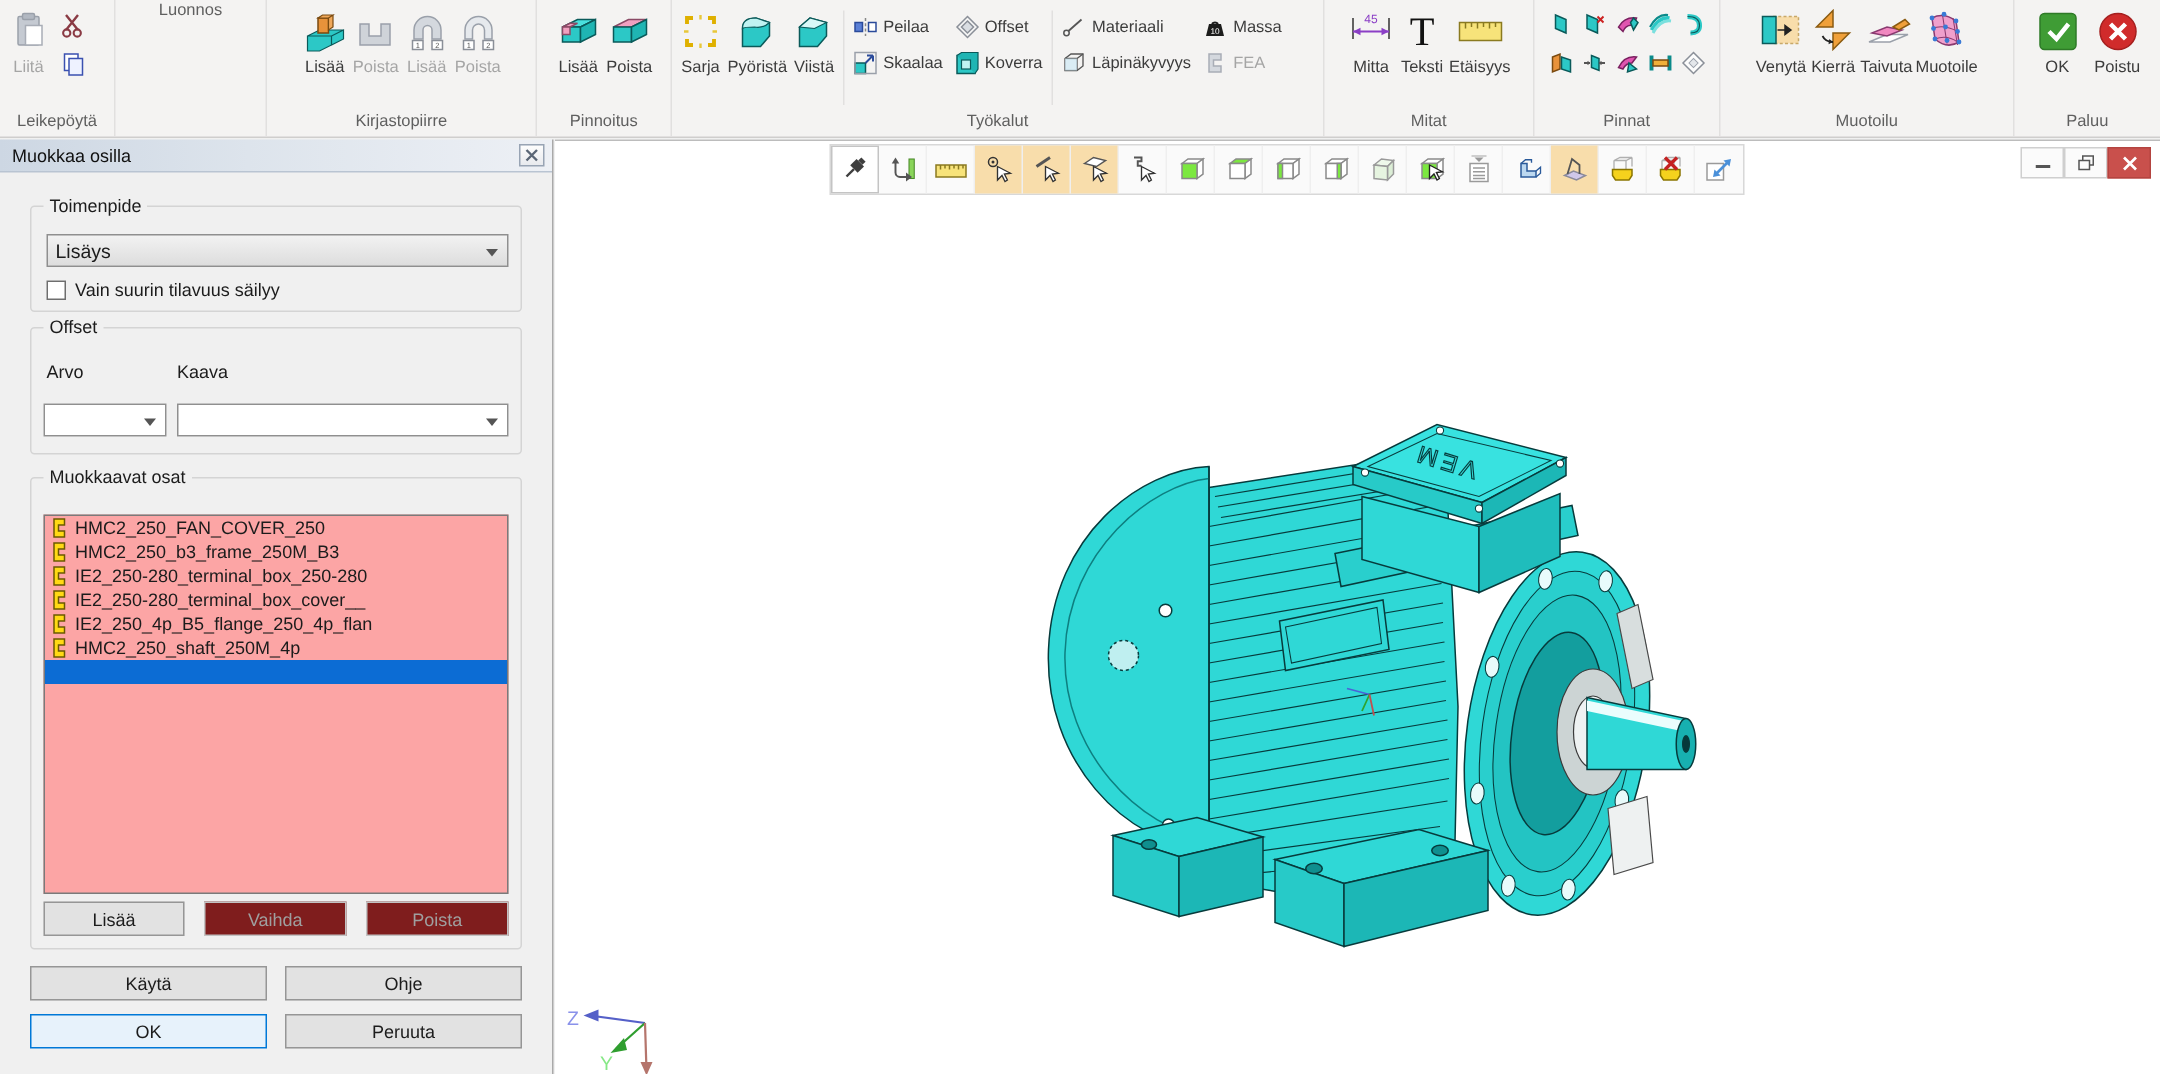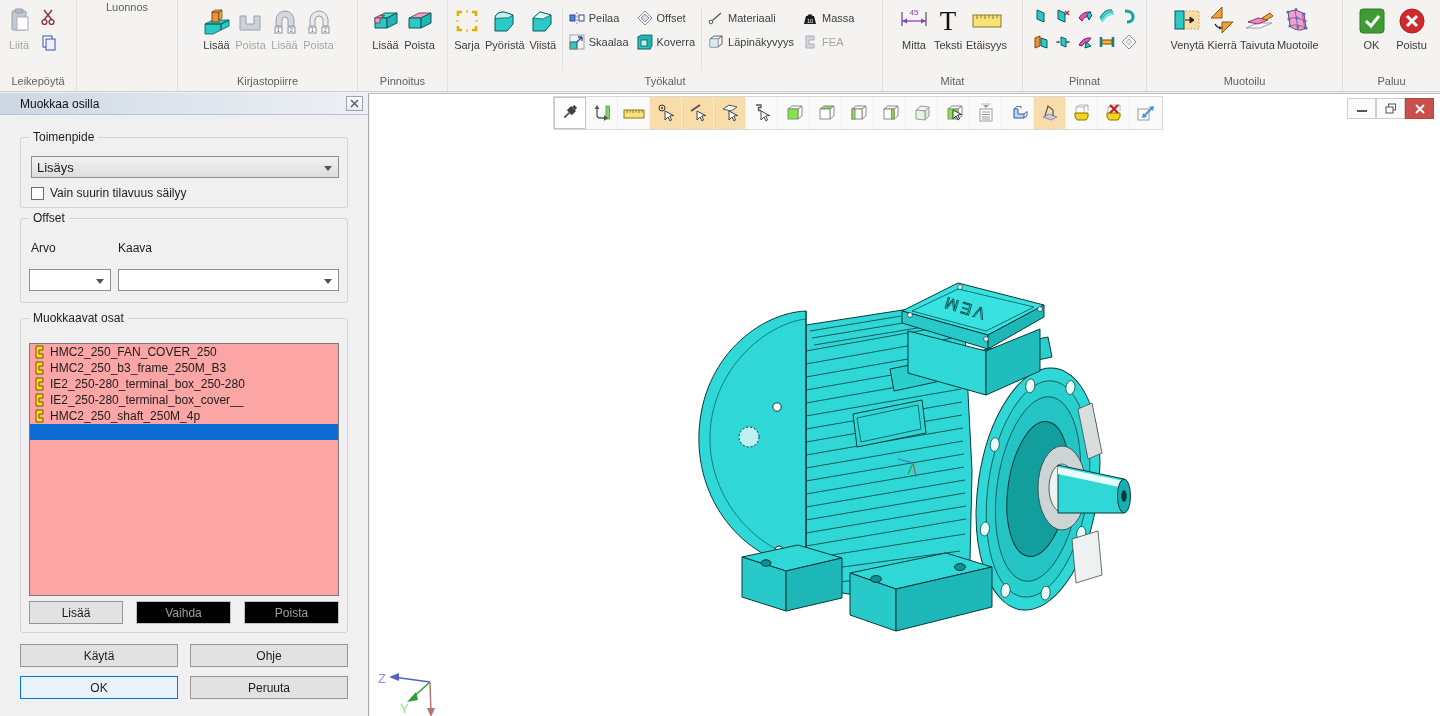--- a/index.html
+++ b/index.html
@@ -18,35 +18,35 @@
   .sbtn { display:flex; align-items:center; gap:4px; padding:1px 4px; height:22px; border-radius:2px; }
   .slb { font-size:11px; color:#3c3c3c; white-space:nowrap; }
   .slb.dis { color:#a5a5a5; }
   .rsep { width:1px; background:#e1e0df; margin:4px 2px; align-self:stretch; }
   .twocol { display:grid; grid-template-rows:24px 24px; grid-auto-flow:column; align-content:start; margin-top:4px; }
   .dropdown-caret { width:0; height:0; border-left:3px solid transparent; border-right:3px solid transparent; border-top:4px solid #555; display:inline-block; margin-left:2px; }
   .pinnat-grid { display:grid; grid-template-columns:repeat(5,22px); grid-template-rows:26px 26px; justify-content:center; align-items:center; justify-items:center; width:100%; margin-top:3px; }
 
   
   .dialog { position:absolute; left:0; top:93px; width:369px; height:623px; background:#f0f0f0; border-right:1px solid #a9a9a9; }
-  .dlg-title { height:22px; background:linear-gradient(90deg,#cdd7e3 0%,#dde4ec 45%,#edf0f5 100%); border-bottom:1px solid #b9c4d2; display:flex; align-items:center; justify-content:space-between; padding:0 5px 0 20px; font-size:12px; color:#111; }
+  .dlg-title { height:22px; background:linear-gradient(90deg,#cdd7e3 0%,#dde4ec 45%,#edf0f5 100%); border-bottom:1px solid #b9c4d2; display:flex; align-items:center; justify-content:space-between; padding:0 5px 0 8px; font-size:12px; color:#111; }
   .dlg-close { width:17px; height:15px; background:linear-gradient(#fdfdfd,#e8eaee); border:1px solid #98a4b4; display:flex; align-items:center; justify-content:center; }
   .groupbox { position:absolute; border:1px solid #d4d4d4; border-radius:3px; }
   .legend { position:absolute; top:-8px; left:8px; background:#f0f0f0; padding:0 4px; font-size:12px; color:#1c1c1c; }
   .combo { position:absolute; height:22px; border:1px solid #8f8f8f; background:#fff; display:flex; align-items:center; padding-left:5px; font-size:13px; }
   .combo.filled { background:linear-gradient(#f2f2f2,#dddddd); }
   .combo .chev { position:absolute; right:6px; top:9px; width:0; height:0; border-left:4px solid transparent; border-right:4px solid transparent; border-top:5px solid #555; }
   .checkrow { position:absolute; display:flex; align-items:center; gap:6px; font-size:12px; }
   .checkbox { width:13px; height:13px; background:#fff; border:1px solid #6e6e6e; }
   .flabel { position:absolute; font-size:12px; color:#1c1c1c; }
   .partlist { position:absolute; left:8px; top:24px; width:310px; height:253px; background:#fca5a5; border:1px solid #7a7a7a; overflow:hidden; }
   .plitem { height:16px; display:flex; align-items:center; gap:4px; padding-left:3px; font-size:12px; white-space:nowrap; }
   .plitem.sel { background:#0c6cd4; }
   .btn { position:absolute; height:23px; background:#e2e2e2; border:1px solid #969696; font-size:12px; display:flex; align-items:center; justify-content:center; color:#1c1c1c; }
-  .btn.disabled { background:#000000; border-color:#c2c2c2; color:#9f9f9f; }
+  .btn.disabled { background:#7f1d1d; border-color:#c2c2c2; color:#9f9f9f; }
   .btn.default { border:1px solid #0078d7; background:#e7f2fb; }
 
   
   .viewport { position:absolute; left:370px; top:93px; width:1070px; height:623px; background:#ffffff; border-top:1px solid #bcbcbc; }
   .vtb { position:absolute; left:183px; top:2px; height:34px; background:#fafafa; border:1px solid #d8d8d8; display:flex; align-items:stretch; }
   .tcell { width:32px; display:flex; align-items:center; justify-content:center; border-right:1px solid #efefef; }
   .tcell.boxed { border:1px solid #c4c4c4; background:#fff; }
   .tcell.act { background:#f8ddab; }
   .winctl { position:absolute; top:4px; left:977px; display:flex; }
   .wbtn { width:29px; height:21px; background:#fbfbfb; border:1px solid #cfcfcf; display:flex; align-items:center; justify-content:center; }
@@ -513,20 +513,26 @@
           <svg width="13" height="14">
             <path d="M3,1 h7 v4 h-4 v4 h4 v4 h-7 z" fill="#ffd914" stroke="#6b5900"></path>
           </svg>
           <span>IE2_250-280_terminal_box_250-280</span>
         </div>
       <div class="plitem">
           <svg width="13" height="14">
             <path d="M3,1 h7 v4 h-4 v4 h4 v4 h-7 z" fill="#ffd914" stroke="#6b5900"></path>
           </svg>
           <span>IE2_250-280_terminal_box_cover__</span>
+        </div>
+      <div class="plitem">
+          <svg width="13" height="14">
+            <path d="M3,1 h7 v4 h-4 v4 h4 v4 h-7 z" fill="#ffd914" stroke="#6b5900"></path>
+          </svg>
+          <span>IE2_250_4p_B5_flange_250_4p_flan</span>
         </div>
       <div class="plitem">
           <svg width="13" height="14">
             <path d="M3,1 h7 v4 h-4 v4 h4 v4 h-7 z" fill="#ffd914" stroke="#6b5900"></path>
           </svg>
           <span>HMC2_250_shaft_250M_4p</span>
         </div>
       <div class="plitem sel"></div>
     </div>
     <div class="btn" style="left:8px; top:282px; width:94px;">

